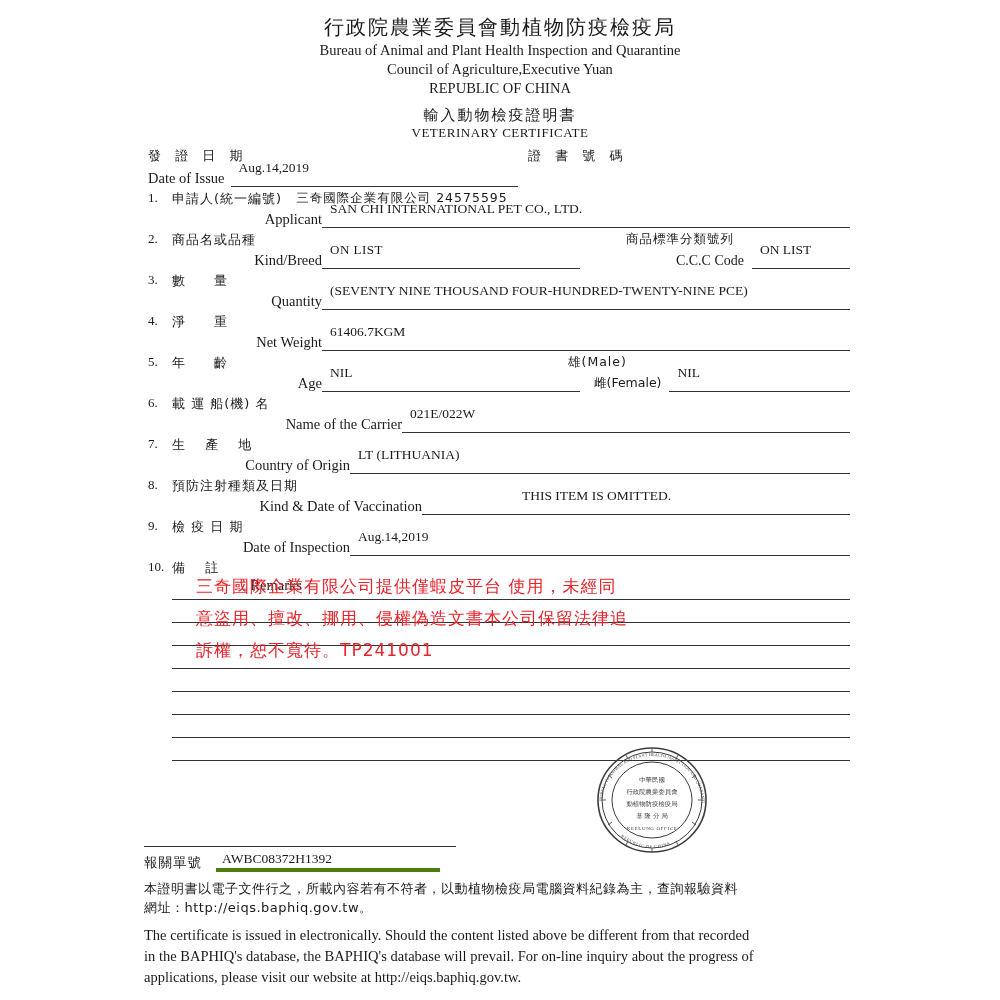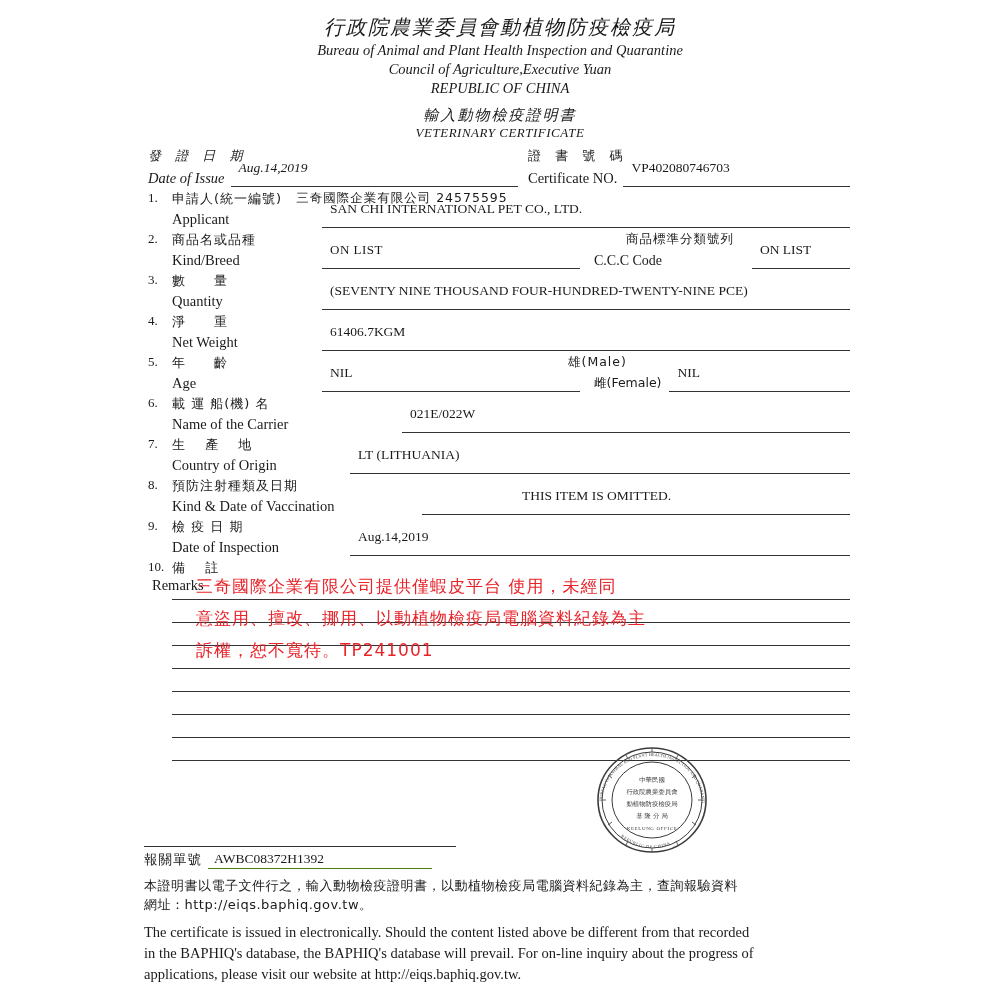--- a/index.html
+++ b/index.html
@@ -13,21 +13,20 @@
     height: 1000px;
     background: #ffffff;
     font-family: "Liberation Serif", serif;
     color: #1a1a1a;
     overflow: hidden;
   }
   
   .header {
     text-align: center;
     padding-top: 14px;
-    font-style: italic;
   }
   .hdr-cjk-title {
     font-family: "DejaVu Sans", sans-serif;
     font-size: 20px;
     letter-spacing: 2px;
     color: #1a1a1a;
   }
   .hdr-line {
     font-size: 14.5px;
     line-height: 19px;
@@ -74,21 +73,21 @@
   }
   
   .issue-row {
     display: flex;
     margin-top: 4px;
   }
   .issue-left, .issue-right {
     display: flex;
     flex-direction: column;
   }
-  .issue-left { width: 370px; font-style: italic; }
+  .issue-left { width: 370px; }
   .issue-right { flex: 1; margin-left: 10px; }
   .cjk-head {
     font-family: "DejaVu Sans", sans-serif;
     font-size: 13px;
     letter-spacing: 5px;
     margin-bottom: 2px;
   }
   .pair {
     display: flex;
     align-items: flex-end;
@@ -110,20 +109,21 @@
     font-family: "Liberation Serif", serif;
     letter-spacing: 0;
   }
   .item-body {
     display: flex;
     align-items: flex-end;
     padding-left: 24px;
   }
   .item-body .lbl-en {
     width: 150px;
+    text-align: right;
   }
   .lbl-w-wide { width: 230px !important; }
 
   .inline-extra {
     font-size: 13.5px;
     white-space: nowrap;
     padding: 0 6px 0 14px;
   }
   .cjk-inline {
     font-family: "DejaVu Sans", sans-serif;
@@ -175,25 +175,25 @@
     align-items: flex-end;
     margin-top: 2px;
   }
   .decl-lbl {
     font-family: "DejaVu Sans", sans-serif;
     font-size: 13.5px;
     letter-spacing: 1px;
     white-space: nowrap;
   }
   .decl-val-line {
-    border-bottom: 1px solid #4d7c0f;
+    border-bottom: 4px solid #4d7c0f;
     width: 224px;
     height: 19px;
     position: relative;
-    margin-left: 6px;
+    margin-left: 14px;
   }
   .decl-val-line .val { position: absolute; bottom: 1px; left: 6px; }
 
   .foot-cjk {
     font-family: "DejaVu Sans", sans-serif;
     font-size: 13px;
     line-height: 19px;
     margin-top: 7px;
     letter-spacing: 0.5px;
   }
@@ -224,26 +224,20 @@
         <div class="cjk-head">發 證 日 期</div>
         <div class="pair">
           <div class="lbl-en">Date of Issue</div>
           <div class="line">
             <span class="val">Aug.14,2019</span>
           </div>
         </div>
       </div>
       <div class="issue-right">
         <div class="cjk-head">證 書 號 碼</div>
-        <div class="pair">
-          <div class="lbl-en">Certificate NO.</div>
-          <div class="line">
-            <span class="val">VP402080746703</span>
-          </div>
-        </div>
       </div>
     </div>
 
     <div class="item">
       <div class="item-head">
         <span class="num">1.</span>
         <span>申請人(統一編號)</span>
         <span class="inline-extra" style="font-family:'DejaVu Sans',sans-serif;font-size:12.5px;">三奇國際企業有限公司     24575595</span>
       </div>
       <div class="item-body">
@@ -371,21 +365,21 @@
     </div>
 
     <div class="item" style="position:relative;">
       <div class="item-head">
         <span class="num">10.</span>
         <span>備　 註</span>
       </div>
       <div class="item-body" style="display:block;position:relative;">
         <span class="lbl-en" style="position:absolute;left:4px;top:0;">Remarks</span>
         <div class="remarks-text" style="top:-2px;">三奇國際企業有限公司提供僅蝦皮平台 使用，未經同</div>
-        <div class="remarks-text" style="top:30px;">意盜用、擅改、挪用、以動植物檢疫局電腦資料紀錄為主</div>
+        <div class="remarks-text" style="top:30px;">意盜用、擅改、挪用、侵權偽造文書本公司保留法律追</div>
         <div class="remarks-text" style="top:62px;">訴權，恕不寬待。TP241001</div>
         <div class="blank-line"></div>
         <div class="blank-line"></div>
         <div class="blank-line"></div>
         <div class="blank-line"></div>
         <div class="blank-line"></div>
         <div class="blank-line"></div>
         <div class="blank-line"></div>
         <div class="blank-line"></div>
       </div>
@@ -432,20 +426,20 @@
   </div>
 
   <div class="footer">
     <div class="decl-line"></div>
     <div class="decl-row">
       <span class="decl-lbl">報關單號</span>
       <span class="decl-val-line">
         <span class="val">AWBC08372H1392</span>
       </span>
     </div>
-    <div class="foot-cjk">本證明書以電子文件行之，輸入動物檢疫證明書，以動植物檢疫局電腦資料紀錄為主，查詢報驗資料</div>
+    <div class="foot-cjk">本證明書以電子文件行之，所載內容若有不符者，以動植物檢疫局電腦資料紀錄為主，查詢報驗資料</div>
     <div class="foot-cjk" style="margin-top:0">網址：http://eiqs.baphiq.gov.tw。</div>
     <div class="foot-en">The certificate is issued in electronically. Should the content listed above be different from that recorded</div>
     <div class="foot-en" style="margin-top:0">in the BAPHIQ's database, the BAPHIQ's database will prevail. For on-line inquiry about the progress of</div>
     <div class="foot-en" style="margin-top:0">applications, please visit our website at http://eiqs.baphiq.gov.tw.</div>
   </div>
 
 </div>
 
 </body></html>

